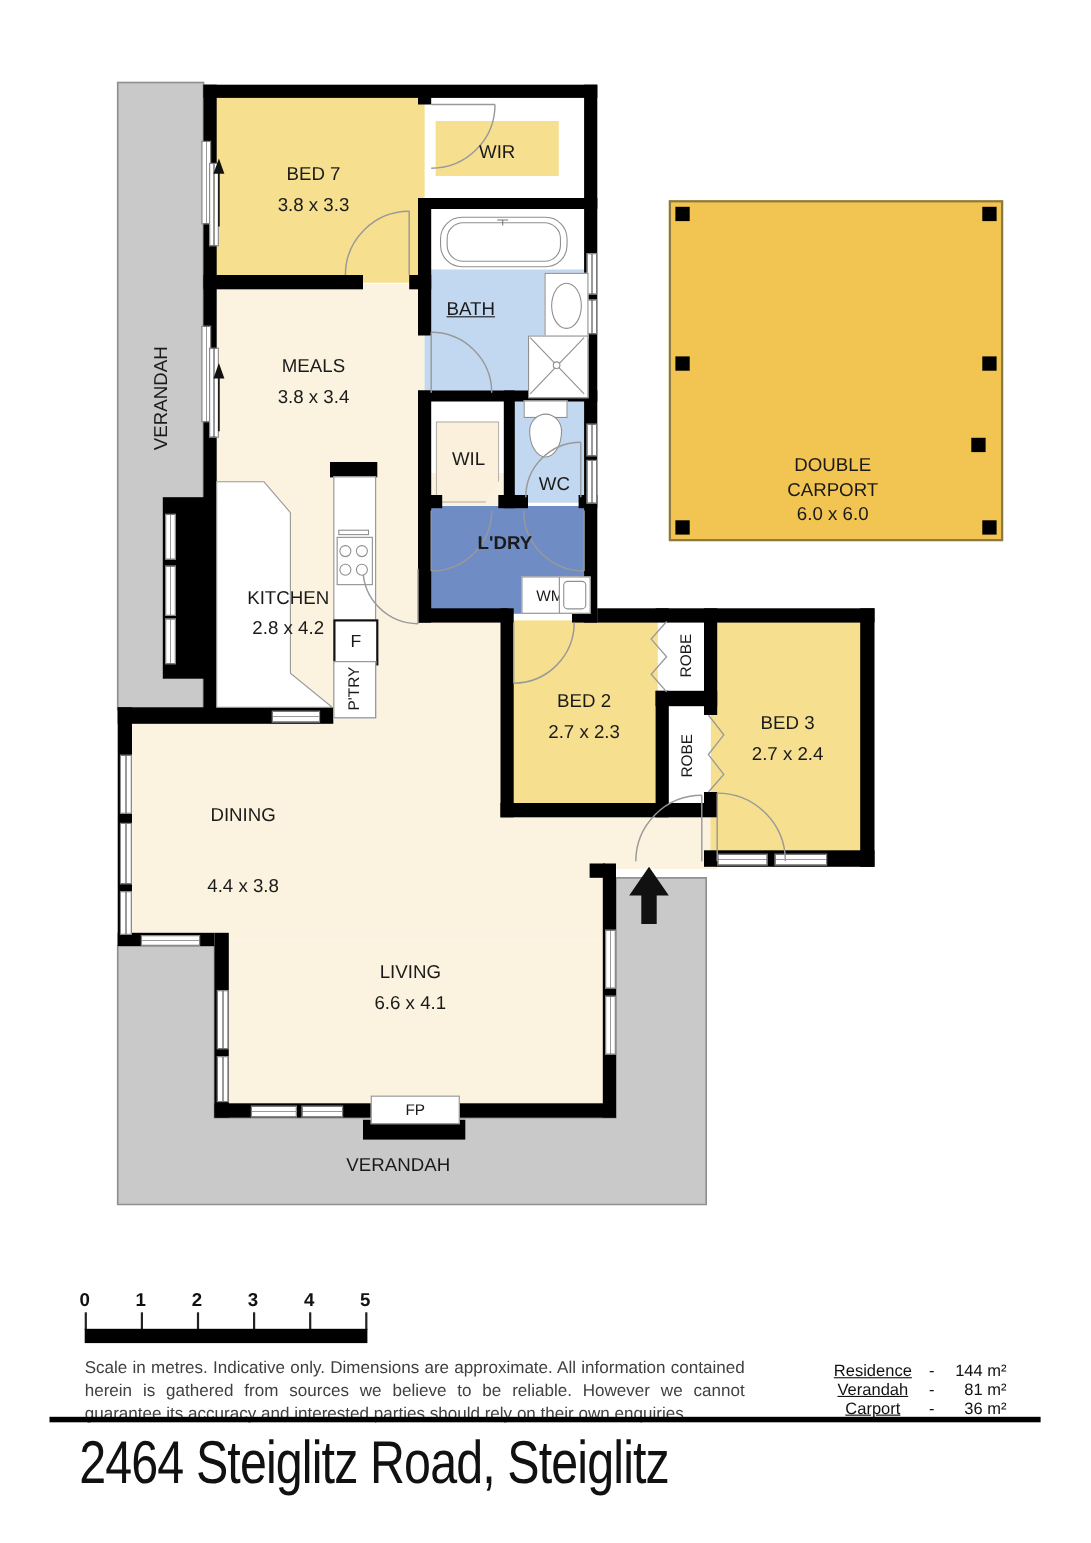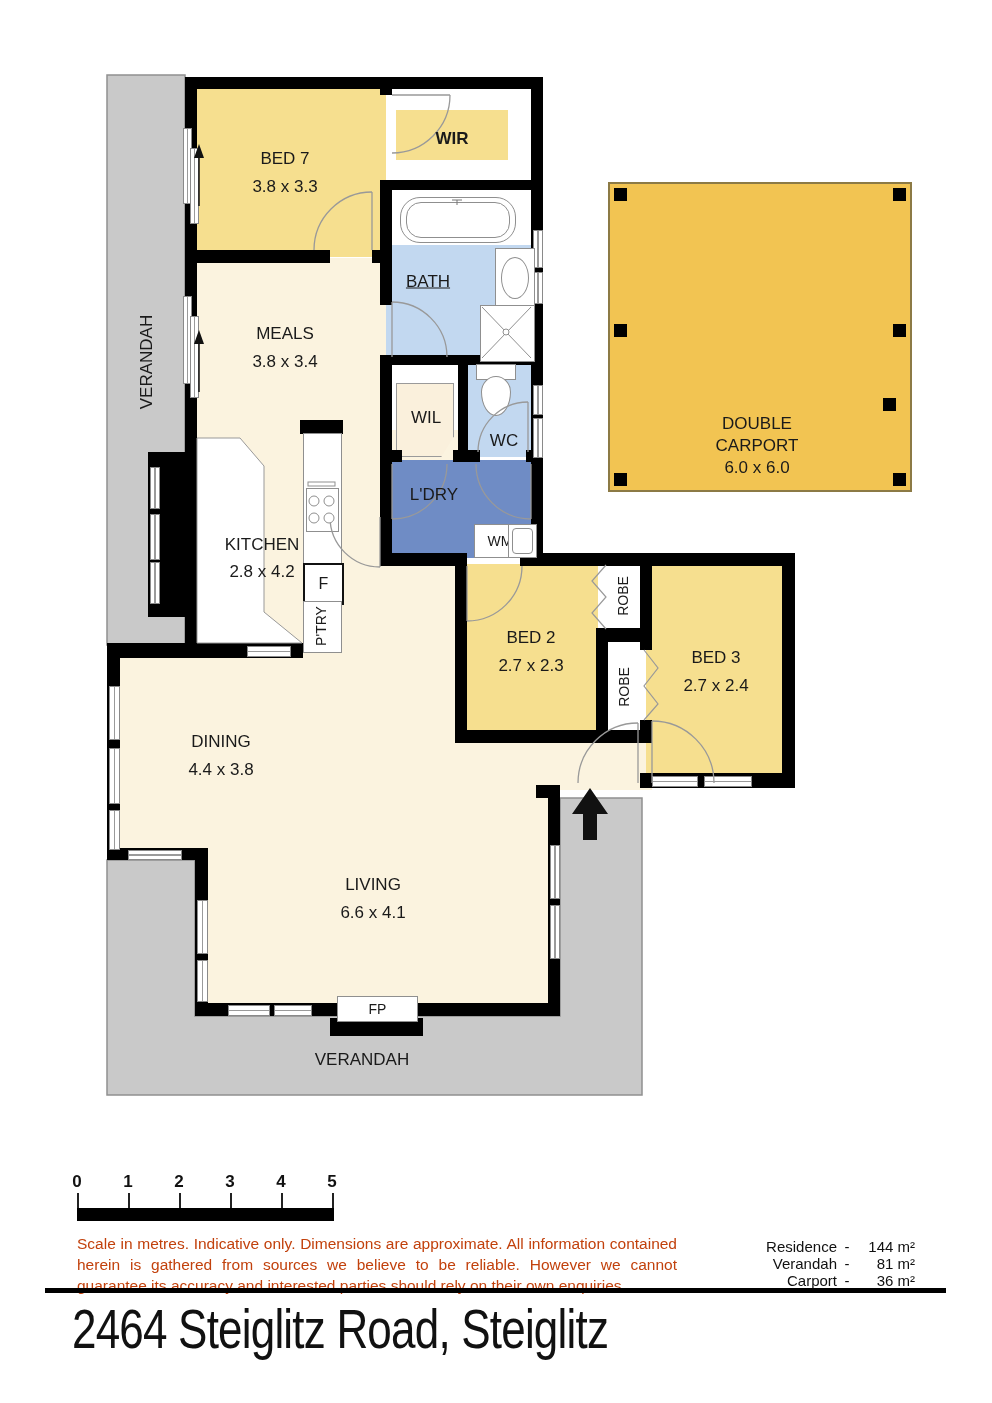--- a/index.html
+++ b/index.html
@@ -15,23 +15,23 @@
        white-space:nowrap;text-align:center;line-height:1;}
   .lbl.small{font-size:14px;}
   .lbl.rot{transform:translate(-50%,-50%) rotate(-90deg);}
   .post{position:absolute;width:13px;height:13px;background:#000;}
   .boxlabel{display:flex;align-items:center;justify-content:center;font-size:14px;color:#1a1a1a;}
   #carport{position:absolute;border:2px solid #8c7a45;}
   #scale-bar-rect{position:absolute;background:#000;}
   .tick{position:absolute;width:2px;background:#222;}
   .tick-num{position:absolute;transform:translateX(-50%);font-size:17px;font-weight:700;color:#111;}
   #disclaimer{position:absolute;left:77px;top:1233px;width:600px;font-size:15.5px;line-height:1.36;
-              color:#c2410c;text-align:justify;}
+              color:#404040;text-align:justify;}
   .area-row{position:absolute;left:750px;width:165px;display:flex;font-size:15px;color:#111;}
-  .area-row .nm{flex:1;text-align:right;}
+  .area-row .nm{flex:1;text-align:center;text-decoration:underline;}
   .area-row .dash{width:20px;text-align:center;}
   .area-row .val{width:58px;text-align:right;}
   #rule{position:absolute;left:45px;top:1288px;width:901px;height:5px;background:#000;}
   #address{position:absolute;left:72px;top:1297px;font-size:55px;color:#111;letter-spacing:-1px;
            transform:scaleX(0.8);transform-origin:left top;white-space:nowrap;}
   svg{position:absolute;left:0;top:0;}
 </style>
 </head>
 <body>
 
@@ -225,38 +225,38 @@
     <div class="post" style="left:4px;top:140px;"></div>
     <div class="post" style="right:4px;top:140px;"></div>
     <div class="post" style="left:4px;bottom:4px;"></div>
     <div class="post" style="right:4px;bottom:4px;"></div>
     <div class="post" style="right:14px;top:214px;"></div>
   </div>
 
   <div class="lbl rot" style="left:146px;top:362px;">VERANDAH</div>
   <div class="lbl" style="left:285px;top:158px;">BED 7</div>
   <div class="lbl" style="left:285px;top:186px;">3.8 x 3.3</div>
-  <div class="lbl" style="left:452px;top:138px;font-weight:bold;">WIR</div>
+  <div class="lbl" style="left:452px;top:138px;">WIR</div>
   <div class="lbl" style="left:428px;top:281px;text-decoration:underline;">BATH</div>
   <div class="lbl" style="left:285px;top:333px;">MEALS</div>
   <div class="lbl" style="left:285px;top:361px;">3.8 x 3.4</div>
   <div class="lbl" style="left:426px;top:417px;">WIL</div>
   <div class="lbl" style="left:504px;top:440px;">WC</div>
-  <div class="lbl" style="left:434px;top:494px;">L'DRY</div>
+  <div class="lbl" style="left:459px;top:494px;font-weight:bold;">L'DRY</div>
   <div class="lbl" style="left:262px;top:544px;">KITCHEN</div>
   <div class="lbl" style="left:262px;top:571px;">2.8 x 4.2</div>
   <div class="lbl rot small" style="left:321px;top:626px;">P'TRY</div>
   <div class="lbl rot small" style="left:623px;top:596px;">ROBE</div>
   <div class="lbl rot small" style="left:624px;top:687px;">ROBE</div>
   <div class="lbl" style="left:531px;top:637px;">BED 2</div>
   <div class="lbl" style="left:531px;top:665px;">2.7 x 2.3</div>
   <div class="lbl" style="left:716px;top:657px;">BED 3</div>
   <div class="lbl" style="left:716px;top:685px;">2.7 x 2.4</div>
   <div class="lbl" style="left:221px;top:741px;">DINING</div>
-  <div class="lbl" style="left:221px;top:769px;">4.4 x 3.8</div>
+  <div class="lbl" style="left:221px;top:805px;">4.4 x 3.8</div>
   <div class="lbl" style="left:373px;top:884px;">LIVING</div>
   <div class="lbl" style="left:373px;top:912px;">6.6 x 4.1</div>
   <div class="lbl" style="left:362px;top:1059px;">VERANDAH</div>
   <div class="lbl" style="left:757px;top:423px;text-align:right;">DOUBLE</div>
   <div class="lbl" style="left:757px;top:445px;">CARPORT</div>
   <div class="lbl" style="left:757px;top:467px;">6.0 x 6.0</div>
 
   <div>
     <div class="tick-num" style="left:77px;top:1172px;">0</div>
     <div class="tick-num" style="left:128px;top:1172px;">1</div>

